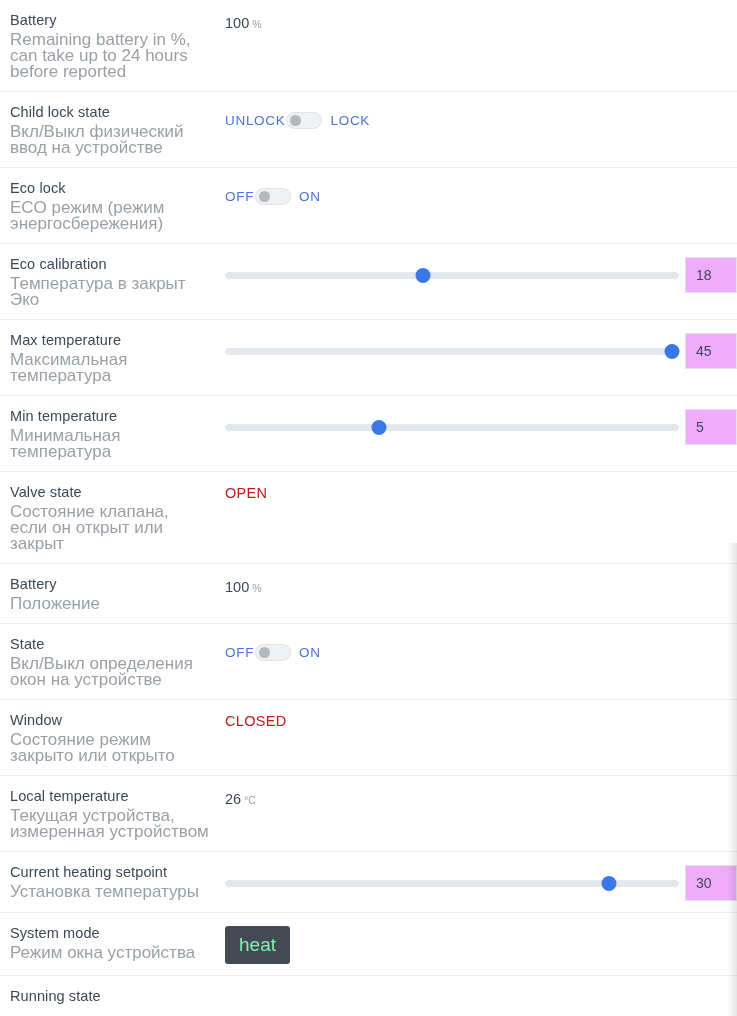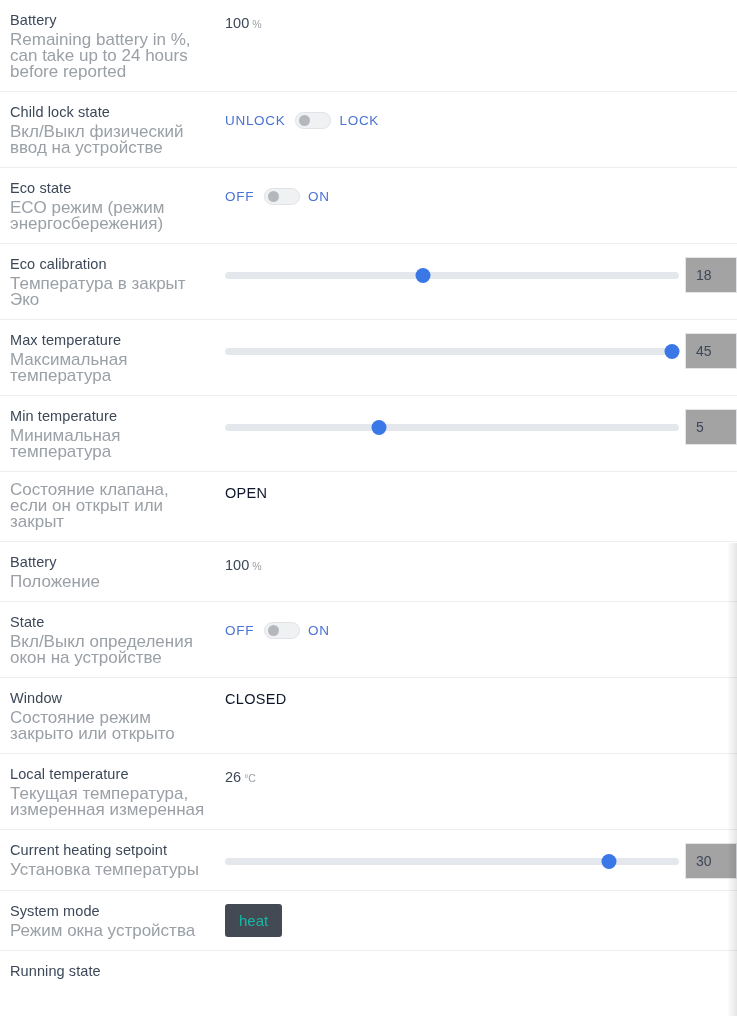--- a/index.html
+++ b/index.html
@@ -59,37 +59,37 @@
     line-height: 20px;
   }
   .value-unit {
     font-size: 10.5px;
     color: #9aa0a6;
     margin-left: 3px;
     vertical-align: baseline;
   }
   .value-enum {
     font-size: 14.5px;
-    color: #0f172a;
+    color: #b91c1c;
     letter-spacing: 0.3px;
   }
 
   
   .toggle-group {
     display: flex;
     align-items: center;
   }
   .toggle-side {
     font-size: 13.5px;
     color: #4a73d6;
     letter-spacing: 0.7px;
     cursor: pointer;
     user-select: none;
   }
-  .toggle-side.left { margin-right: 10px; }
+  .toggle-side.left { margin-right: 1px; }
   .toggle-side.right { margin-left: 8px; }
   .toggle-switch {
     width: 36px;
     height: 17px;
     border-radius: 9px;
     background: #f0f1f3;
     border: 1px solid #e0e2e5;
     position: relative;
     cursor: pointer;
     flex: 0 0 36px;
@@ -135,36 +135,36 @@
     border-radius: 50%;
     background: #3b78e7;
     transform: translateX(-50%);
     cursor: grab;
   }
   .slider-input {
     flex: 0 0 52px;
     width: 52px;
     height: 36px;
     border: 1px solid #e2e4e8;
-    background: #a3a3a3;
+    background: #f0abfc;
     font-family: "Liberation Sans", sans-serif;
     font-size: 14px;
     color: #3c4858;
     padding-left: 10px;
     outline: none;
     border-radius: 0;
   }
 
   
   .enum-btn {
     background: #434a54;
-    color: #14b8a6;
+    color: #86efac;
     border: none;
     font-family: "Liberation Sans", sans-serif;
-    font-size: 15px;
+    font-size: 19px;
     padding: 8px 14px;
     border-radius: 3px;
     cursor: pointer;
     min-width: 51px;
   }
 
   
   .scroll-shadow {
     position: absolute;
     top: 543px;
@@ -199,21 +199,21 @@
           <span class="toggle-side left">UNLOCK</span>
           <div class="toggle-switch">
             <div class="toggle-knob"></div>
           </div>
           <span class="toggle-side right">LOCK</span>
         </div>
       </div>
     </div>
     <div class="row">
       <div class="row-label">
-        <div class="label-title">Eco state</div>
+        <div class="label-title">Eco lock</div>
         <div class="label-desc">ECO режим (режим энергосбережения)</div>
       </div>
       <div class="row-control">
         <div class="toggle-group">
           <span class="toggle-side left">OFF</span>
           <div class="toggle-switch">
             <div class="toggle-knob"></div>
           </div>
           <span class="toggle-side right">ON</span>
         </div>
@@ -259,20 +259,21 @@
           <div class="slider">
             <div class="slider-track"></div>
             <div class="slider-thumb" style="left: 33.9%;"></div>
           </div>
           <input class="slider-input" type="text" value="5" style="">
         </div>
       </div>
     </div>
     <div class="row">
       <div class="row-label">
+        <div class="label-title">Valve state</div>
         <div class="label-desc">Состояние клапана, если он открыт или закрыт</div>
       </div>
       <div class="row-control">
         <div class="value-enum">OPEN</div>
       </div>
     </div>
     <div class="row">
       <div class="row-label">
         <div class="label-title">Battery</div>
         <div class="label-desc">Положение</div>
@@ -301,21 +302,21 @@
         <div class="label-title">Window</div>
         <div class="label-desc">Состояние режим закрыто или открыто</div>
       </div>
       <div class="row-control">
         <div class="value-enum">CLOSED</div>
       </div>
     </div>
     <div class="row">
       <div class="row-label">
         <div class="label-title">Local temperature</div>
-        <div class="label-desc">Текущая температура, измеренная измеренная</div>
+        <div class="label-desc">Текущая устройства, измеренная устройством</div>
       </div>
       <div class="row-control">
         <div class="value-text"><span>26</span><span class="value-unit">°C</span></div>
       </div>
     </div>
     <div class="row">
       <div class="row-label">
         <div class="label-title">Current heating setpoint</div>
         <div class="label-desc">Установка температуры</div>
       </div>

